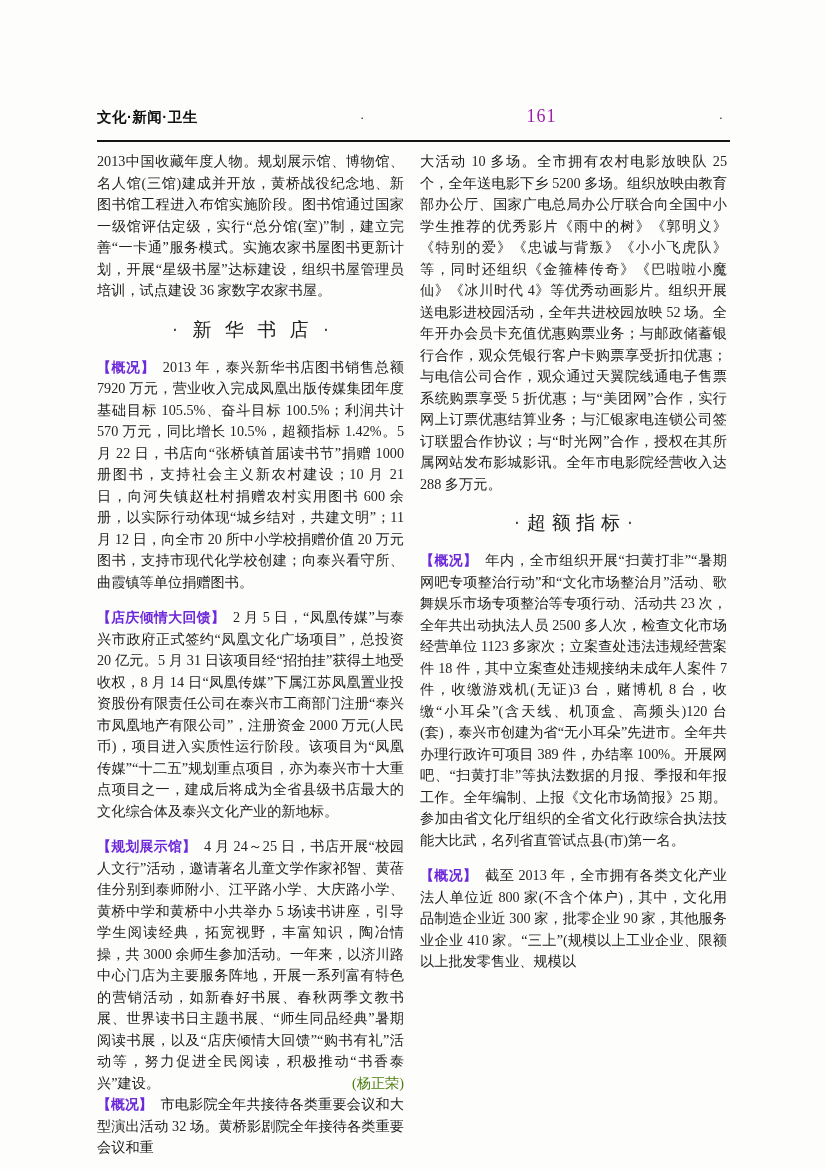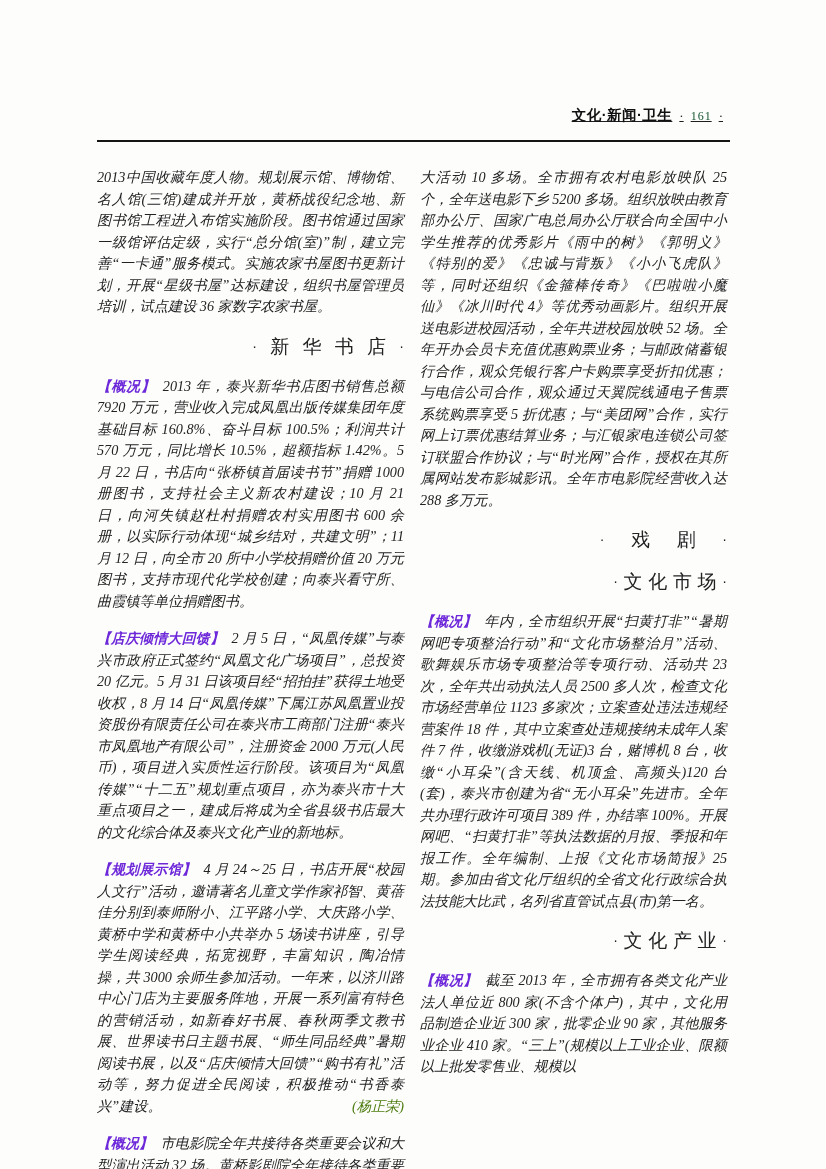--- a/index.html
+++ b/index.html
@@ -2,46 +2,45 @@
 <html><head>
 <meta charset="utf-8">
 <style>
   html,body{margin:0;padding:0;background:#e8e8e6;}
   .page{
     width:826px;height:1169px;margin:0 auto;background:#fdfdfc;
     box-sizing:border-box;padding:106px 96px 40px 97px;position:relative;
     font-family:"Liberation Serif","DejaVu Serif",serif;color:#1e1e1e;
   }
   .header-row{
-    display:flex;justify-content:flex-end;align-items:baseline;
+    display:flex;justify-content:space-between;align-items:baseline;
     height:20px;
-    text-decoration:underline;
   }
   .running-head{
     font-family:"Liberation Sans","DejaVu Sans",sans-serif;
     font-weight:700;font-size:14.5px;letter-spacing:.5px;color:#111;
   }
   .head-dot{font-size:13px;margin:0 7px;color:#222;}
-  .head-page{font-size:12px;color:#14532d;letter-spacing:1px;}
+  .head-page{font-size:18px;color:#a21caf;letter-spacing:1px;}
   .head-rule{border-bottom:2px solid #151515;margin-top:14px;}
   .columns{display:flex;gap:16px;margin-top:9px;}
   .col{width:307px;flex:0 0 307px;}
   p.para{
-    margin:16px 0 14px 0;font-size:14.2px;line-height:21.5px;
-    text-align:justify;color:#222;font-style:italic;
+    margin:0 0 14px 0;font-size:14.2px;line-height:21.5px;
+    text-align:justify;color:#222;
   }
   p.para.tight{margin-bottom:0;}
   .label{
     font-family:"Liberation Sans","DejaVu Sans",sans-serif;
     font-weight:700;color:#6d28d9;margin-right:.55em;font-size:13.8px;
   }
   h2.heading{
-    font-weight:400;font-size:19px;color:#222;text-align:right;
+    font-weight:400;font-size:19px;color:#222;text-align:center;
     margin:15px 0 13px 0;line-height:26px;
-    font-family:Liberation Sans, sans-serif;
+    font-family:Liberation Mono, monospace;
   }
   .hd-dot{font-size:14px;vertical-align:2px;color:#222;}
   .hd-text{display:inline-block;}
   .ls-big{letter-spacing:1.4em;margin-left:1.4em;}
   .ls-med{letter-spacing:.7em;margin-left:.7em;}
   .ls-sm{letter-spacing:.3em;margin-left:.3em;}
   .author{float:right;color:#4d7c0f;}
 </style>
 </head>
 <body>
@@ -56,39 +55,37 @@
   </div>
   <div class="head-rule"></div>
 
   <div class="columns">
 
     <div class="col">
       <p class="para">2013中国收藏年度人物。规划展示馆、博物馆、名人馆(三馆)建成并开放，黄桥战役纪念地、新图书馆工程进入布馆实施阶段。图书馆通过国家一级馆评估定级，实行“总分馆(室)”制，建立完善“一卡通”服务模式。实施农家书屋图书更新计划，开展“星级书屋”达标建设，组织书屋管理员培训，试点建设 36 家数字农家书屋。</p>
 
       <h2 class="heading"><span class="hd-dot">·</span><span class="hd-text ls-med">新华书店</span><span class="hd-dot">·</span></h2>
 
-      <p class="para"><span class="label">【概况】</span><span>2013 年，泰兴新华书店图书销售总额 7920 万元，营业收入完成凤凰出版传媒集团年度基础目标 160.8%、奋斗目标 100.5%；利润共计 570 万元，同比增长 10.5%，超额指标 1.42%。5 月 22 日，书店向“张桥镇首届读书节”捐赠 1000 册图书，支持社会主义新农村建设；10 月 21 日，向河失镇赵杜村捐赠农村实用图书 600 余册，以实际行动体现“城乡结对，共建文明”；11 月 12 日，向全市 20 所中小学校捐赠价值 20 万元图书，支持市现代化学校创建；向泰兴看守所、曲霞镇等单位捐赠图书。</span></p>
+      <p class="para"><span class="label">【概况】</span><span>2013 年，泰兴新华书店图书销售总额 7920 万元，营业收入完成凤凰出版传媒集团年度基础目标 105.5%、奋斗目标 100.5%；利润共计 570 万元，同比增长 10.5%，超额指标 1.42%。5 月 22 日，书店向“张桥镇首届读书节”捐赠 1000 册图书，支持社会主义新农村建设；10 月 21 日，向河失镇赵杜村捐赠农村实用图书 600 余册，以实际行动体现“城乡结对，共建文明”；11 月 12 日，向全市 20 所中小学校捐赠价值 20 万元图书，支持市现代化学校创建；向泰兴看守所、曲霞镇等单位捐赠图书。</span></p>
 
       <p class="para"><span class="label">【店庆倾情大回馈】</span><span>2 月 5 日，“凤凰传媒”与泰兴市政府正式签约“凤凰文化广场项目”，总投资 20 亿元。5 月 31 日该项目经“招拍挂”获得土地受收权，8 月 14 日“凤凰传媒”下属江苏凤凰置业投资股份有限责任公司在泰兴市工商部门注册“泰兴市凤凰地产有限公司”，注册资金 2000 万元(人民币)，项目进入实质性运行阶段。该项目为“凤凰传媒”“十二五”规划重点项目，亦为泰兴市十大重点项目之一，建成后将成为全省县级书店最大的文化综合体及泰兴文化产业的新地标。</span></p>
 
       <p class="para tight"><span class="label">【规划展示馆】</span><span>4 月 24～25 日，书店开展“校园人文行”活动，邀请著名儿童文学作家祁智、黄蓓佳分别到泰师附小、江平路小学、大庆路小学、黄桥中学和黄桥中小共举办 5 场读书讲座，引导学生阅读经典，拓宽视野，丰富知识，陶冶情操，共 3000 余师生参加活动。一年来，以济川路中心门店为主要服务阵地，开展一系列富有特色的营销活动，如新春好书展、春秋两季文教书展、世界读书日主题书展、“师生同品经典”暑期阅读书展，以及“店庆倾情大回馈”“购书有礼”活动等，努力促进全民阅读，积极推动“书香泰兴”建设。</span><span class="author">(杨正荣)</span></p>
 
 
       <p class="para tight"><span class="label">【概况】</span><span>市电影院全年共接待各类重要会议和大型演出活动 32 场。黄桥影剧院全年接待各类重要会议和重</span></p>
     </div>
 
     <div class="col">
       <p class="para">大活动 10 多场。全市拥有农村电影放映队 25 个，全年送电影下乡 5200 多场。组织放映由教育部办公厅、国家广电总局办公厅联合向全国中小学生推荐的优秀影片《雨中的树》《郭明义》《特别的爱》《忠诚与背叛》《小小飞虎队》等，同时还组织《金箍棒传奇》《巴啦啦小魔仙》《冰川时代 4》等优秀动画影片。组织开展送电影进校园活动，全年共进校园放映 52 场。全年开办会员卡充值优惠购票业务；与邮政储蓄银行合作，观众凭银行客户卡购票享受折扣优惠；与电信公司合作，观众通过天翼院线通电子售票系统购票享受 5 折优惠；与“美团网”合作，实行网上订票优惠结算业务；与汇银家电连锁公司签订联盟合作协议；与“时光网”合作，授权在其所属网站发布影城影讯。全年市电影院经营收入达 288 多万元。</p>
 
-      <h2 class="heading"><span class="hd-dot">·</span><span class="hd-text ls-big">戏剧</span><span class="hd-dot">·</span></h2>
 
 
-      <h2 class="heading"><span class="hd-dot">·</span><span class="hd-text ls-sm">文化市场</span><span class="hd-dot">·</span></h2>
+      <h2 class="heading"><span class="hd-dot">·</span><span class="hd-text ls-sm">超额指标</span><span class="hd-dot">·</span></h2>
 
       <p class="para"><span class="label">【概况】</span><span>年内，全市组织开展“扫黄打非”“暑期网吧专项整治行动”和“文化市场整治月”活动、歌舞娱乐市场专项整治等专项行动、活动共 23 次，全年共出动执法人员 2500 多人次，检查文化市场经营单位 1123 多家次；立案查处违法违规经营案件 18 件，其中立案查处违规接纳未成年人案件 7 件，收缴游戏机(无证)3 台，赌博机 8 台，收缴“小耳朵”(含天线、机顶盒、高频头)120 台(套)，泰兴市创建为省“无小耳朵”先进市。全年共办理行政许可项目 389 件，办结率 100%。开展网吧、“扫黄打非”等执法数据的月报、季报和年报工作。全年编制、上报《文化市场简报》25 期。参加由省文化厅组织的全省文化行政综合执法技能大比武，名列省直管试点县(市)第一名。</span></p>
 
-      <h2 class="heading"><span class="hd-dot">·</span><span class="hd-text ls-sm">文化产业</span><span class="hd-dot">·</span></h2>
 
       <p class="para tight"><span class="label">【概况】</span><span>截至 2013 年，全市拥有各类文化产业法人单位近 800 家(不含个体户)，其中，文化用品制造企业近 300 家，批零企业 90 家，其他服务业企业 410 家。“三上”(规模以上工业企业、限额以上批发零售业、规模以</span></p>
     </div>
 
   </div>
 </div>
 
 </body></html>

